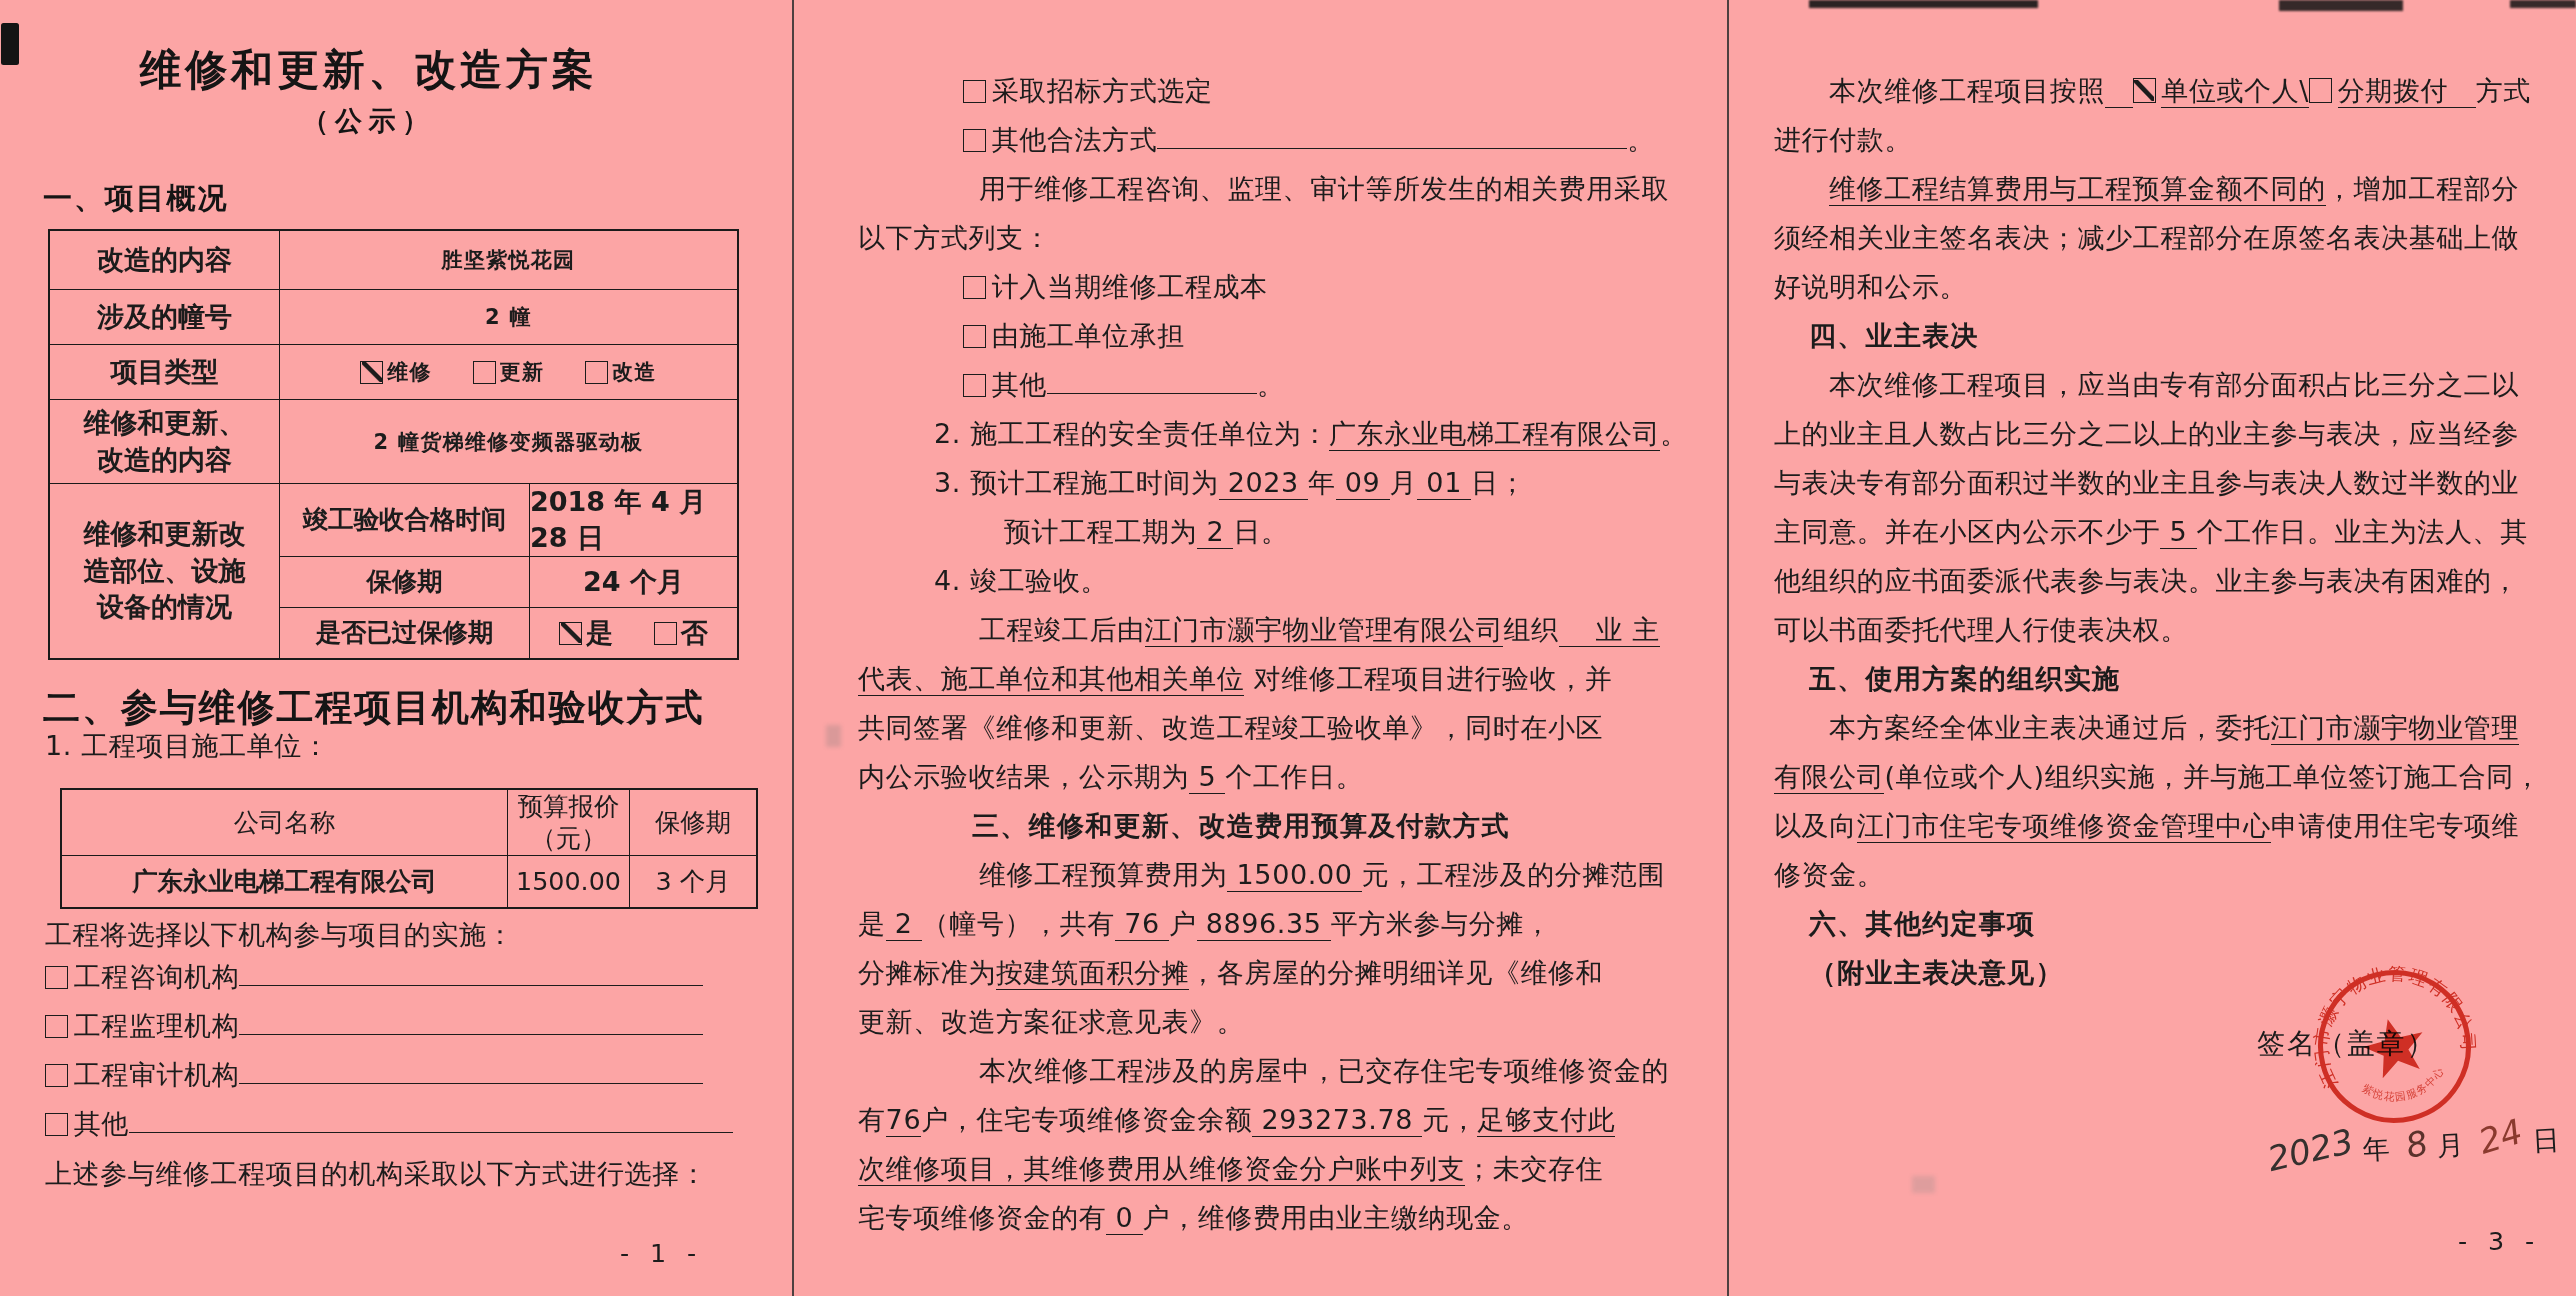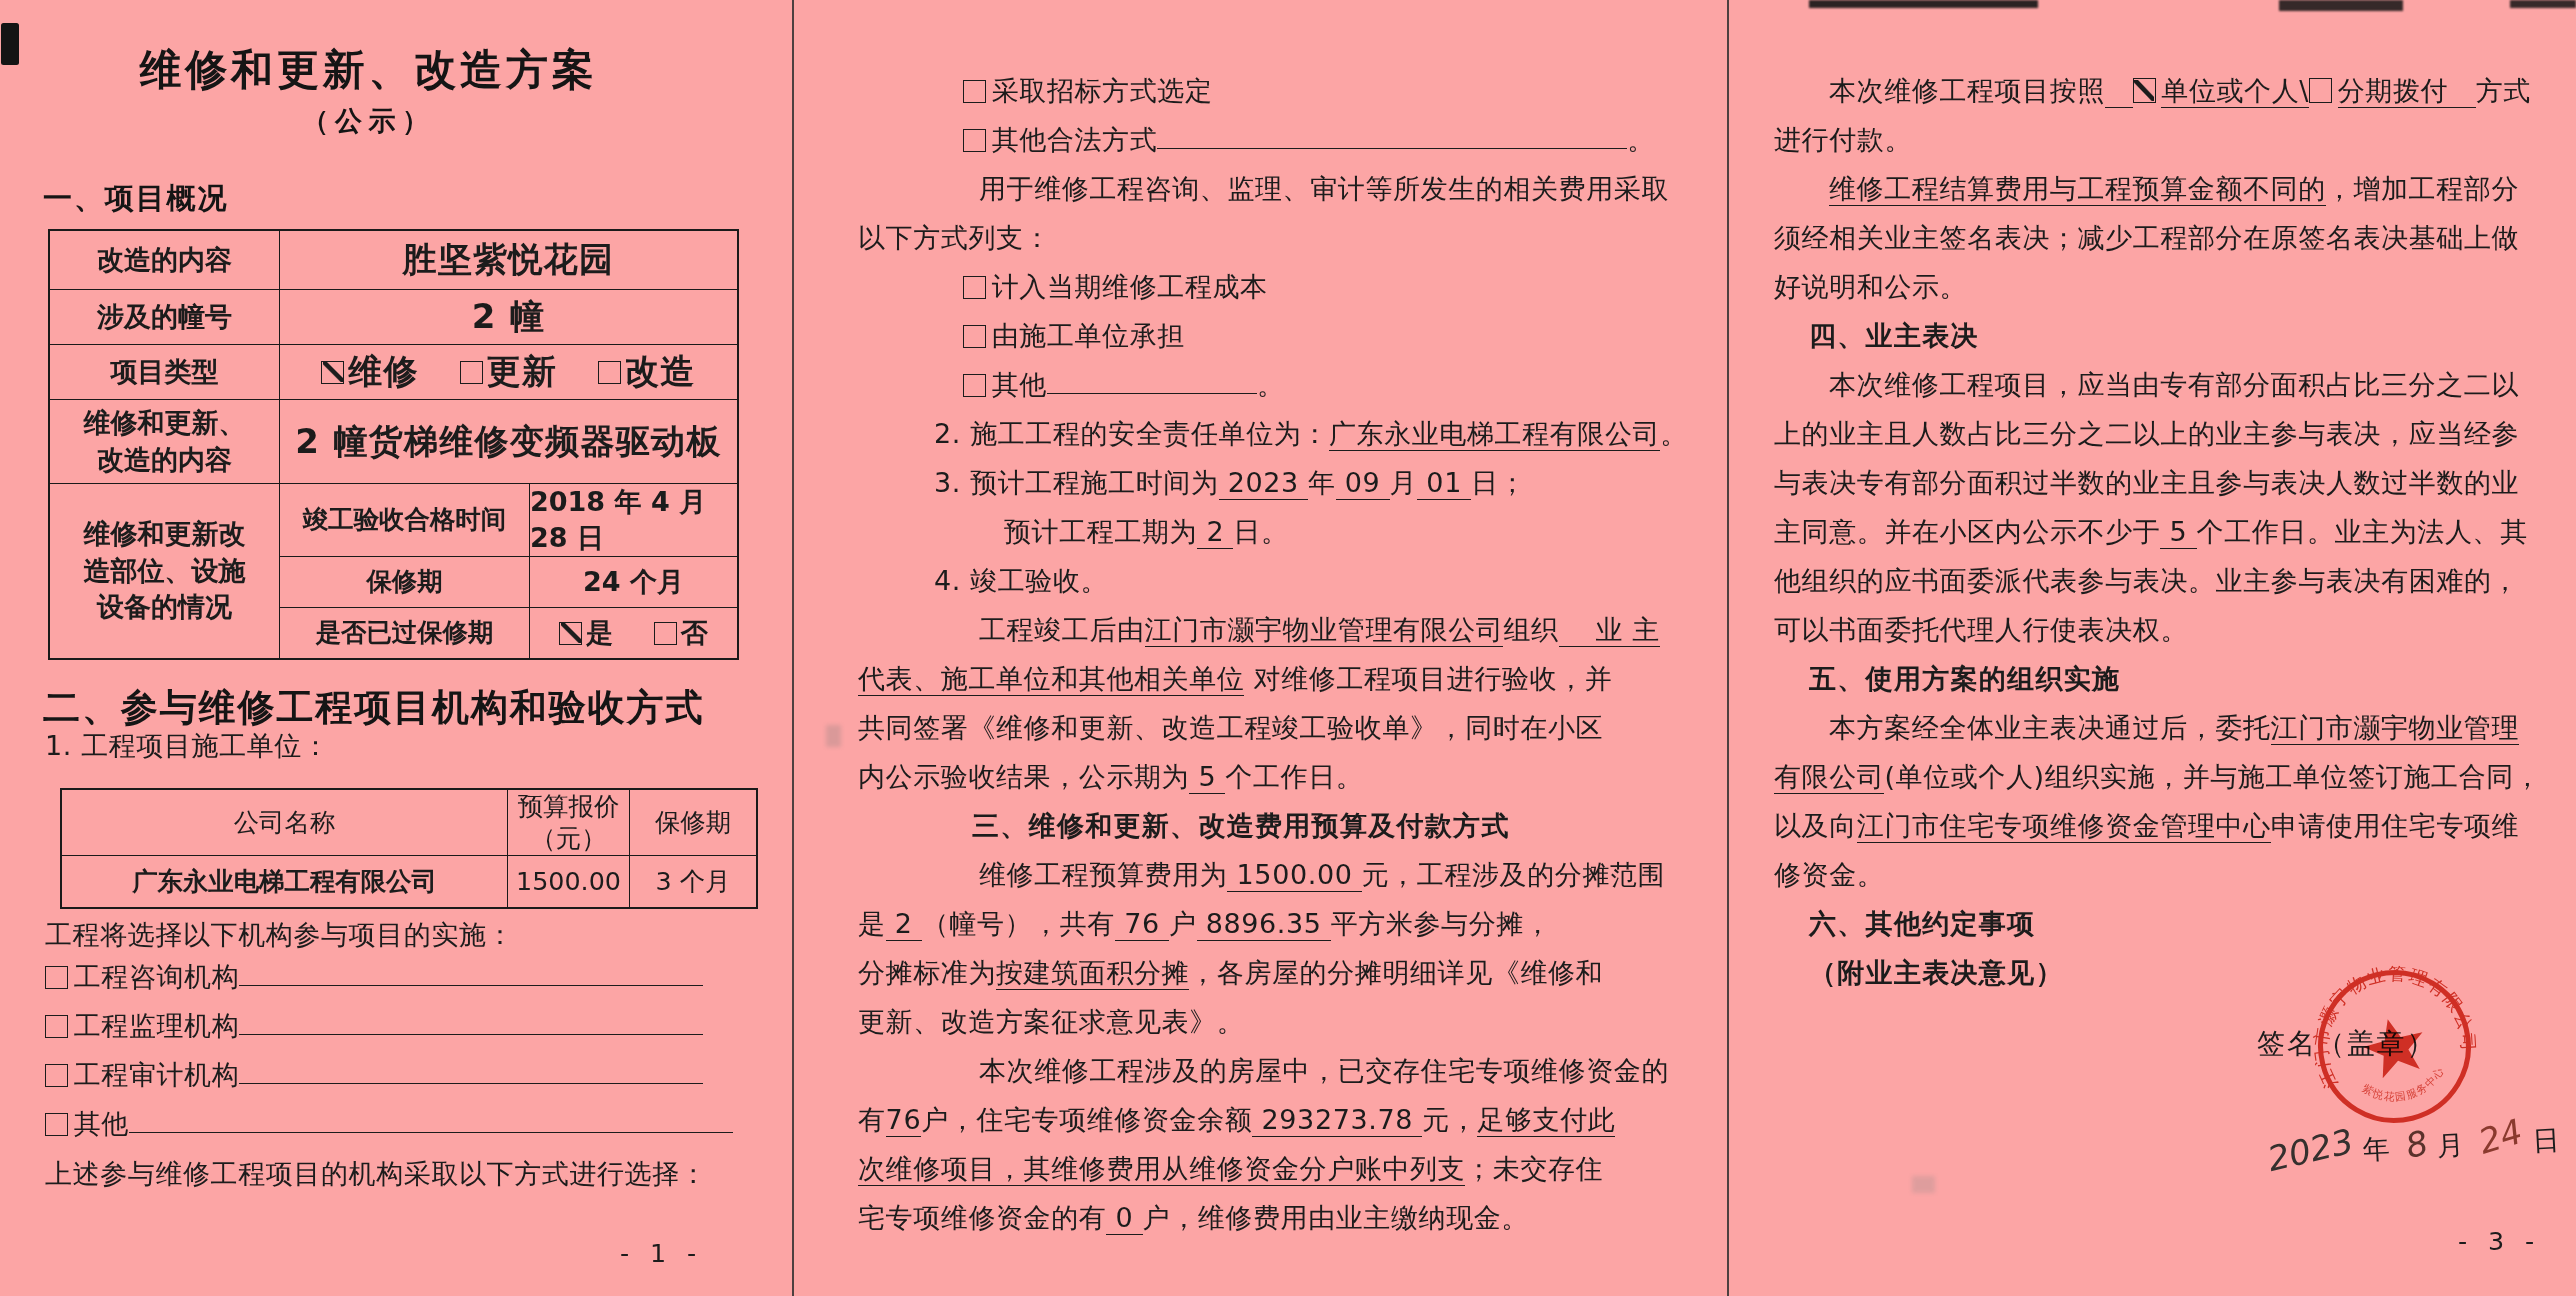--- a/index.html
+++ b/index.html
@@ -35,21 +35,21 @@
   #title1{top:42px;font-size:42px;letter-spacing:3.8px;}
   #title2{top:103px;font-size:27px;letter-spacing:6.4px;}
   .h1{position:absolute;left:43px;font-size:29px;font-weight:bold;letter-spacing:1.9px;color:#151515;}
   .bodyline{position:absolute;left:45px;font-size:27px;letter-spacing:0.6px;}
 
   .t1{position:absolute;left:48px;top:229px;width:687px;border:2.5px solid #1a1a1a;}
   .t1 .r{display:flex;border-top:1.9px solid #1a1a1a;}
   .t1 .r:first-child{border-top:none;}
   .lc{width:229px;flex:0 0 229px;border-right:1.9px solid #1a1a1a;display:flex;align-items:center;
       justify-content:center;text-align:center;font-size:27px;font-weight:bold;white-space:pre-line;line-height:1.35;}
-  .vc{flex:1;display:flex;align-items:center;justify-content:center;font-size:34px;font-weight:bold;letter-spacing:1.3px;}
+  .vc{flex:1;display:flex;align-items:center;justify-content:center;font-size:21px;font-weight:bold;letter-spacing:1.3px;}
   .gr{flex:1;display:flex;flex-direction:column;}
   .sr{display:flex;flex:1;border-top:1.9px solid #1a1a1a;}
   .sr:first-child{border-top:none;}
   .sl{flex:0 0 249px;border-right:1.9px solid #1a1a1a;display:flex;align-items:center;justify-content:center;
       font-size:25.4px;font-weight:bold;}
   .sv{flex:1;display:flex;align-items:center;justify-content:center;font-size:27px;font-weight:bold;}
   .cg .box{margin-right:3.8px;}
   .cg .cglabel{margin-right:41px;font-weight:bold;}
   .cg .cglabel:last-child{margin-right:0;}
 

